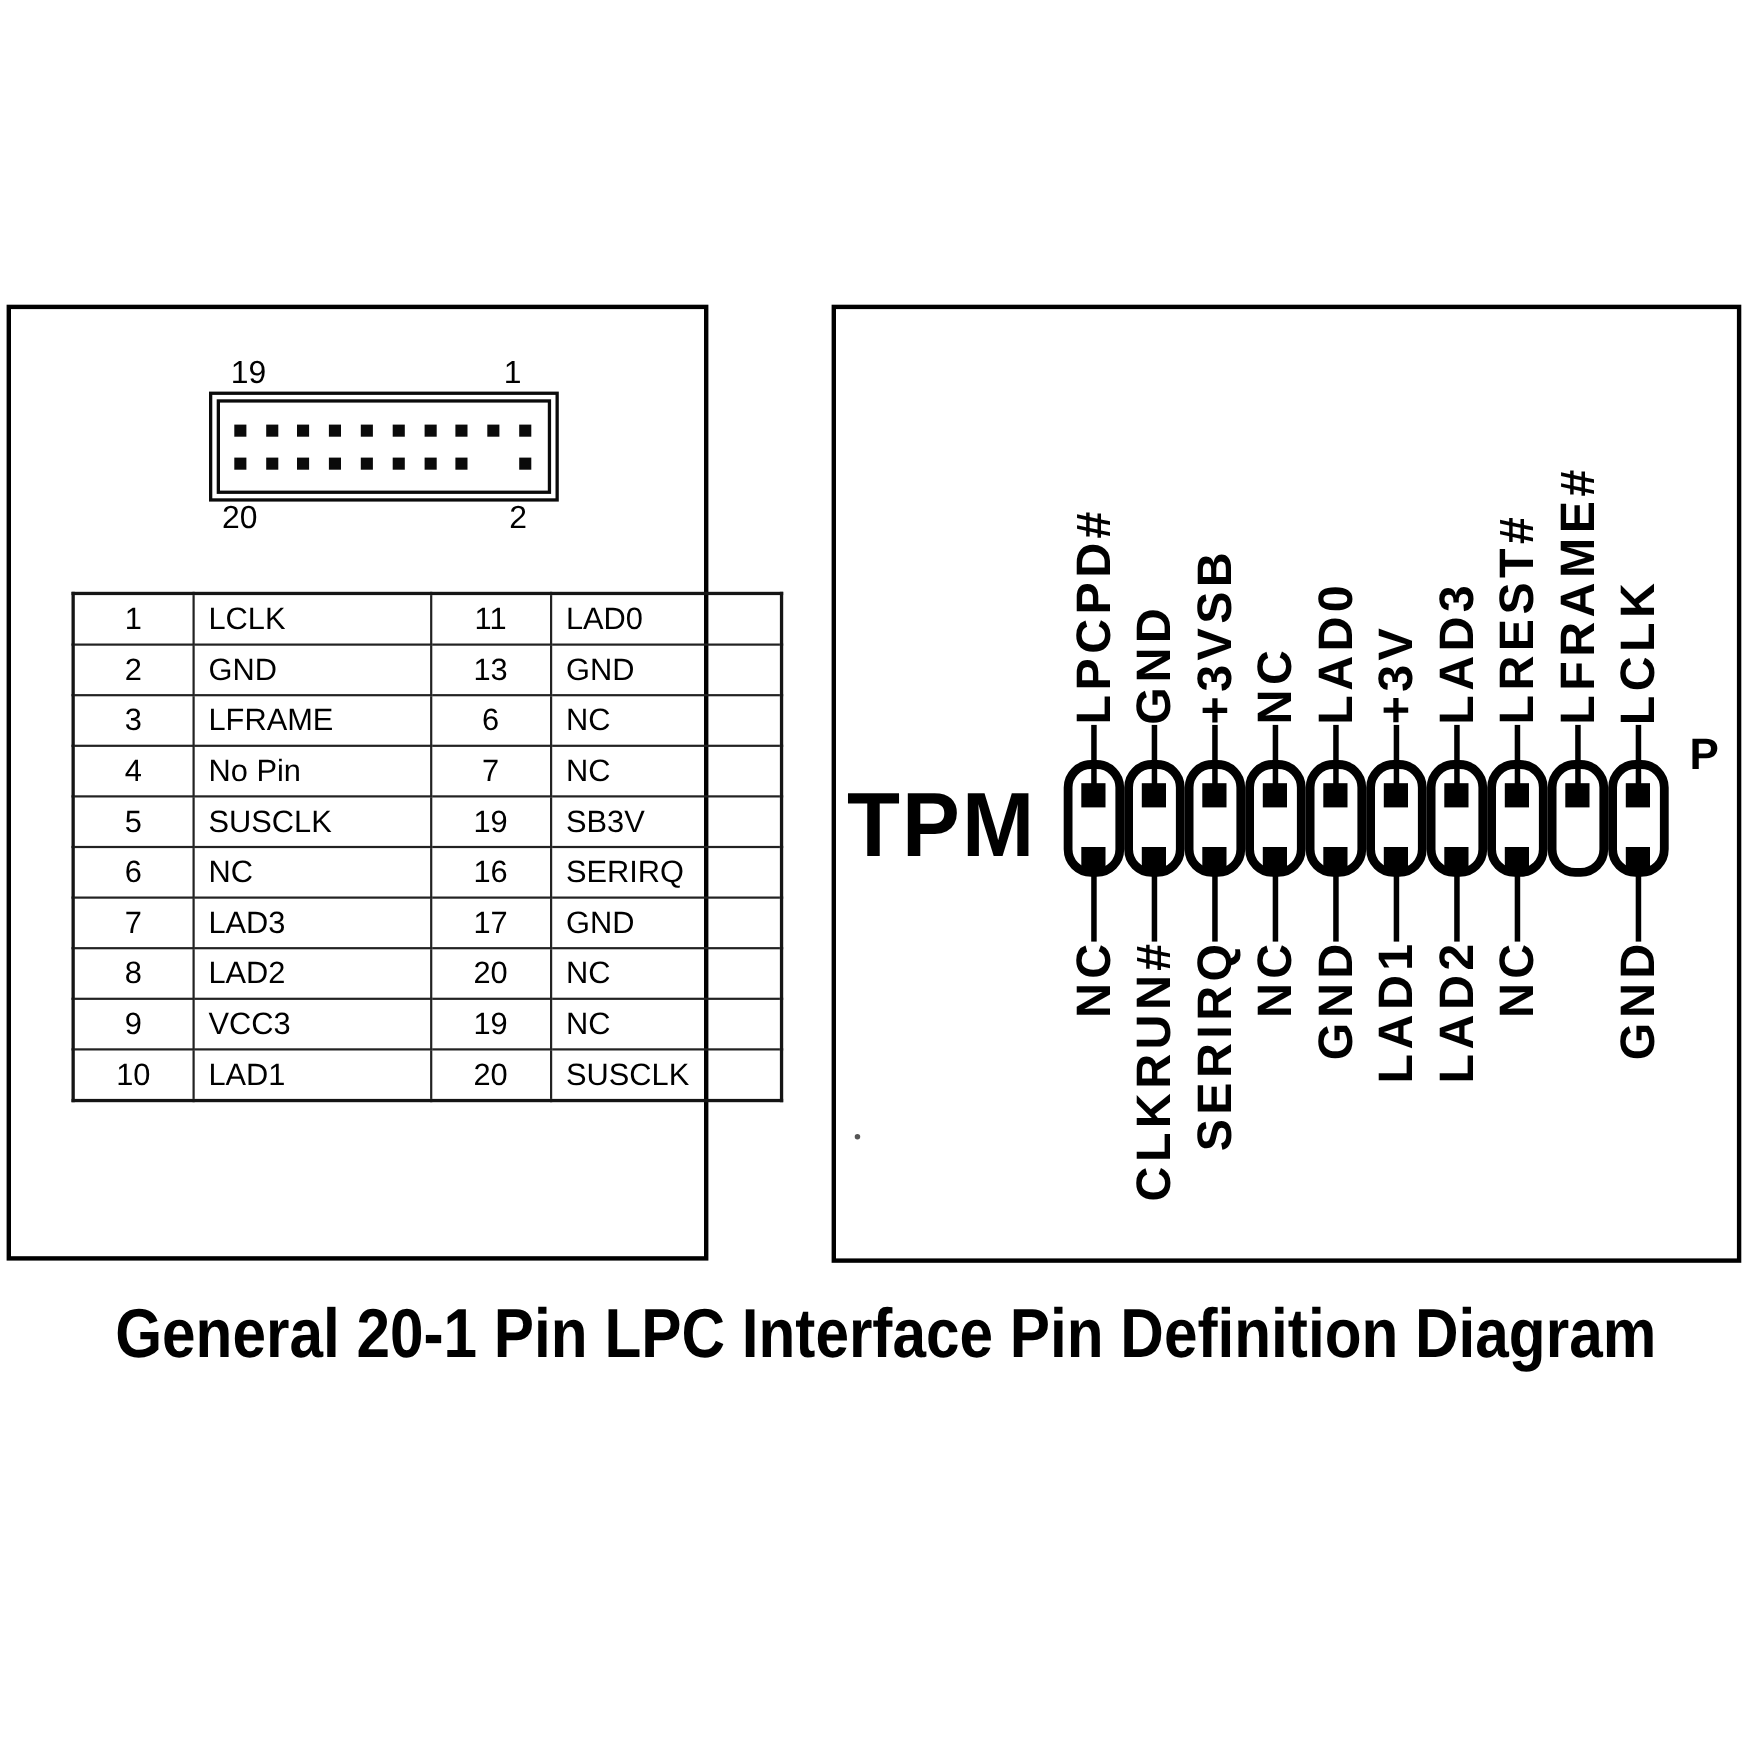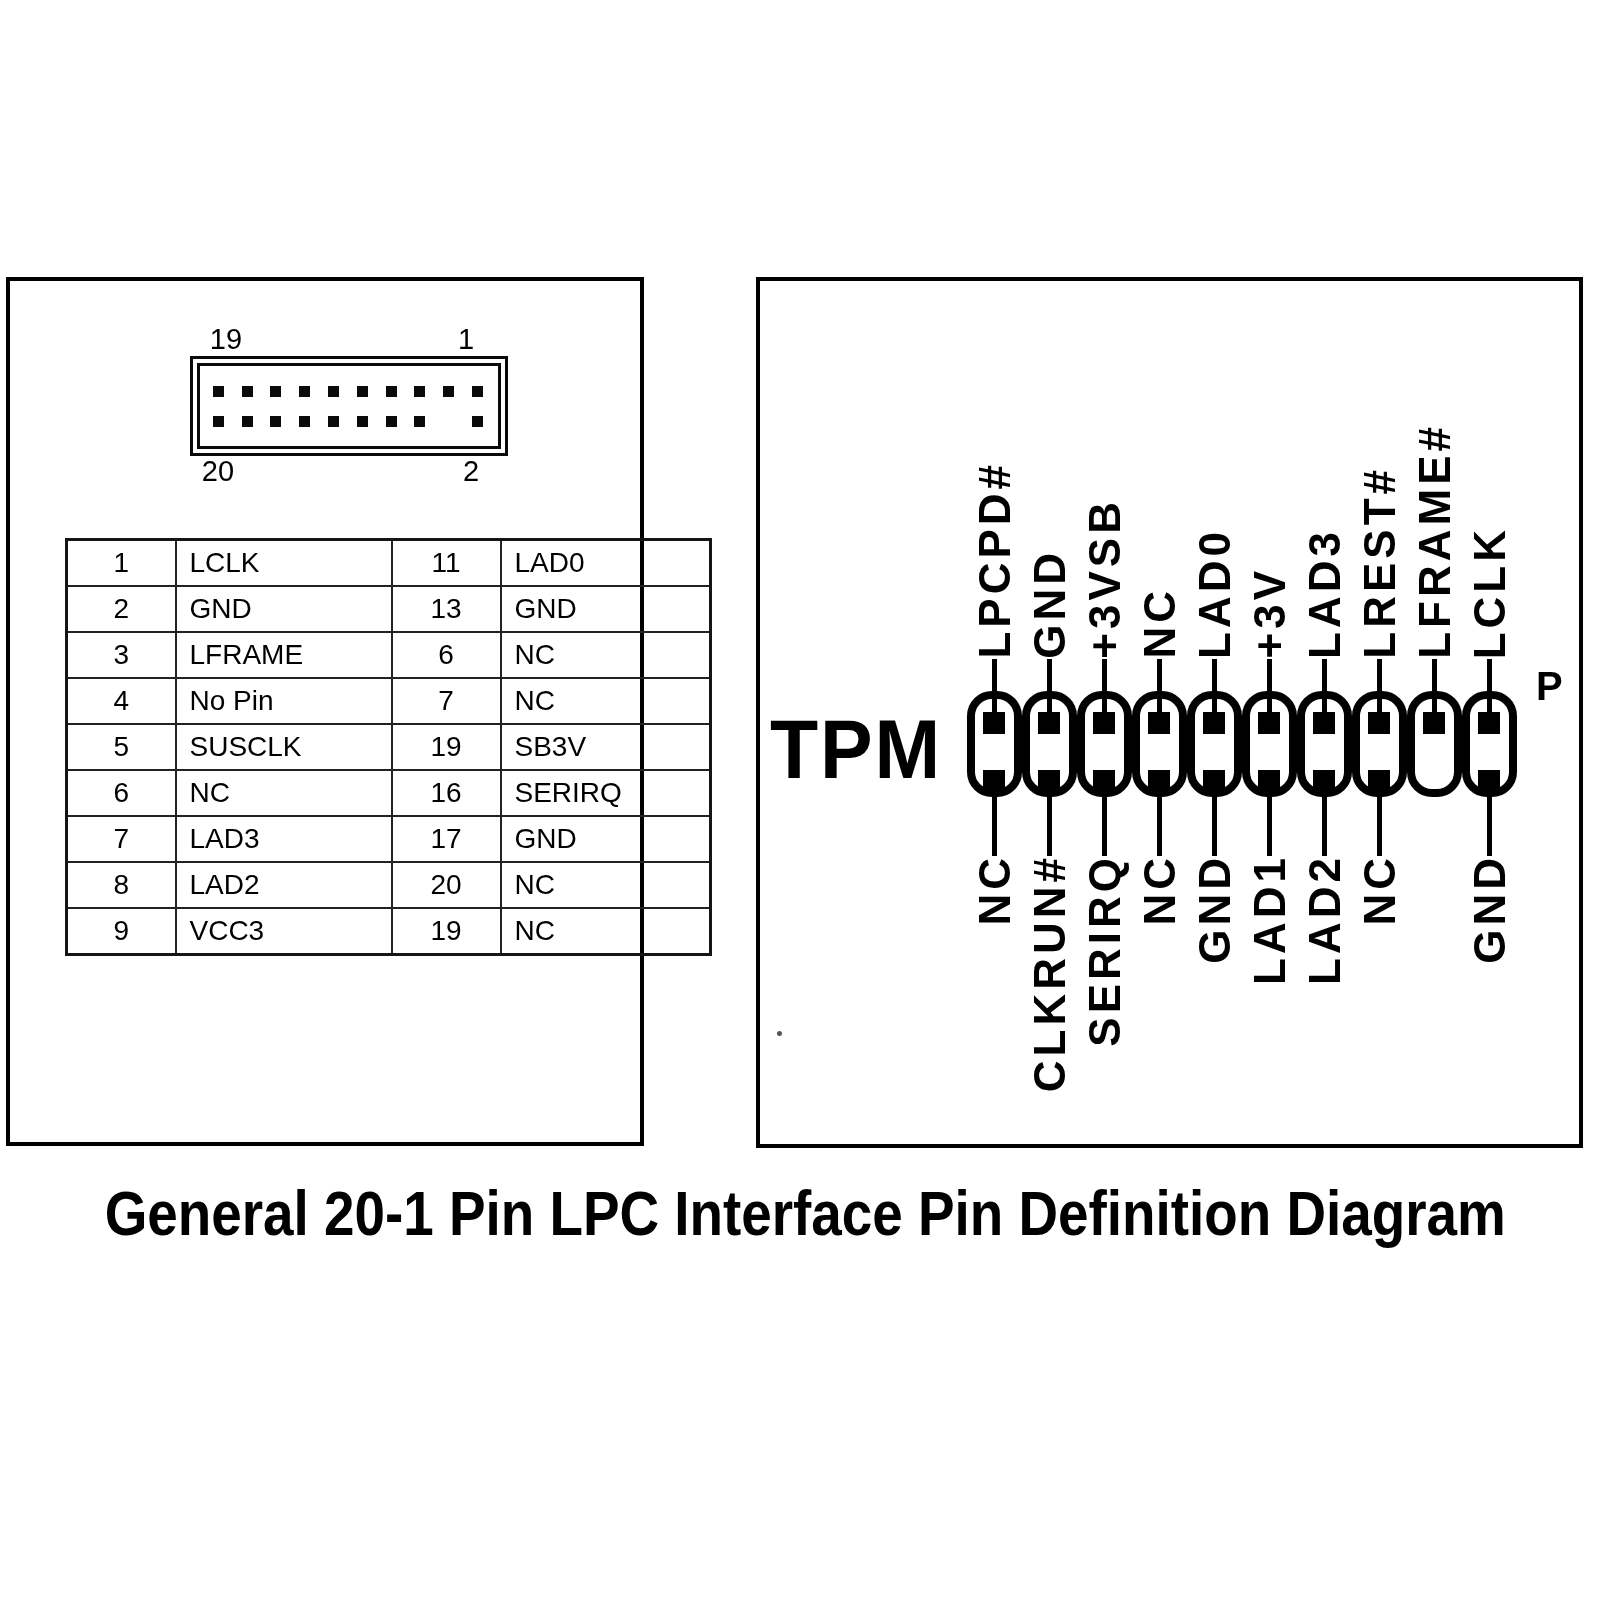--- a/index.html
+++ b/index.html
@@ -139,20 +139,26 @@
           <td class="def">LAD2</td>
           <td class="num">20</td>
           <td class="def">NC</td>
         </tr>
         <tr>
           <td class="num">9</td>
           <td class="def">VCC3</td>
           <td class="num">19</td>
           <td class="def">NC</td>
         </tr>
+        <tr>
+          <td class="num">10</td>
+          <td class="def">LAD1</td>
+          <td class="num">20</td>
+          <td class="def">SUSCLK</td>
+        </tr>
       </tbody>
   </table>
 </div>
 
 <div class="panel" id="right-panel">
   <div id="tpm-title">TPM</div>
   <div id="p-label">P</div>
   <div id="pin-columns">
       <div class="pcol" style="left: 0px;">
         <div class="socket"></div>

